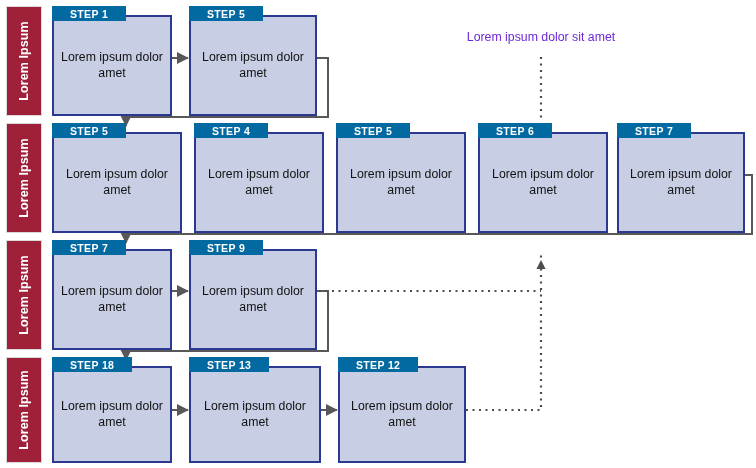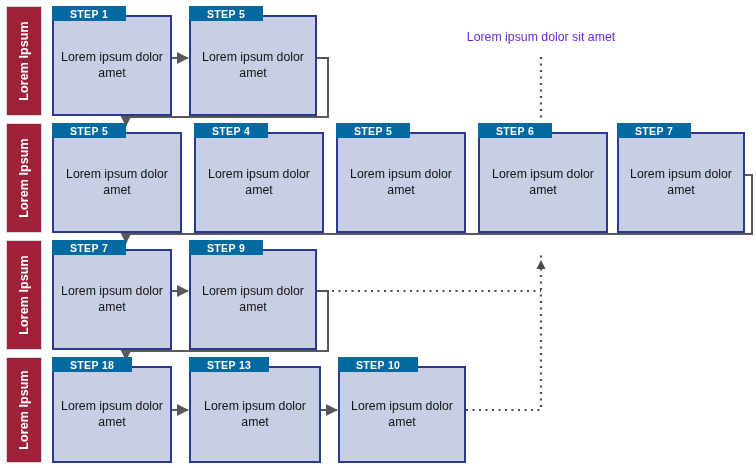--- a/index.html
+++ b/index.html
@@ -198,19 +198,19 @@
     <div class="step-body">
       <div class="step-text">Lorem ipsum dolor amet</div>
     </div>
     <div class="step-head">STEP 13</div>
   </div>
 
   <div class="step" style="left:338px;top:357px;width:128px;height:106px;">
     <div class="step-body">
       <div class="step-text">Lorem ipsum dolor amet</div>
     </div>
-    <div class="step-head">STEP 10</div>
+    <div class="step-head">STEP 12</div>
   </div>
 
   <div class="note" style="left:411px;top:30px;width:260px;">Lorem ipsum dolor sit amet</div>
 
 
 </div>
 
 </body></html>

